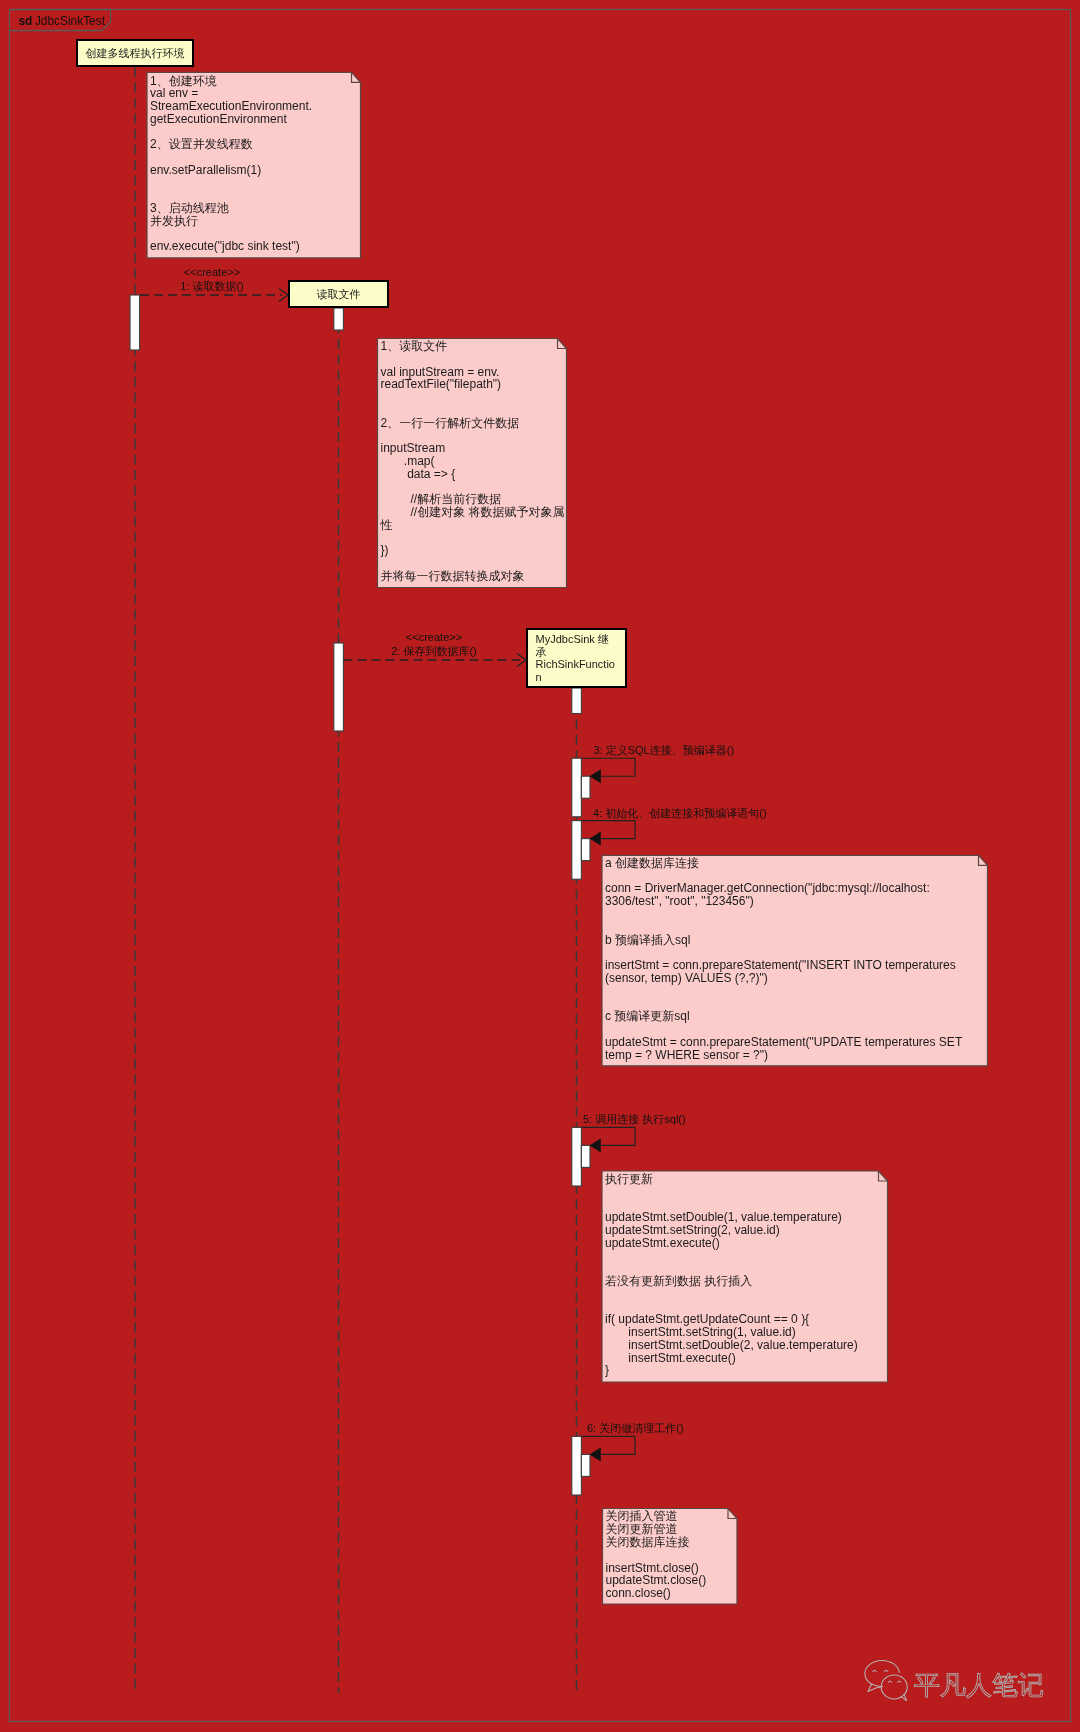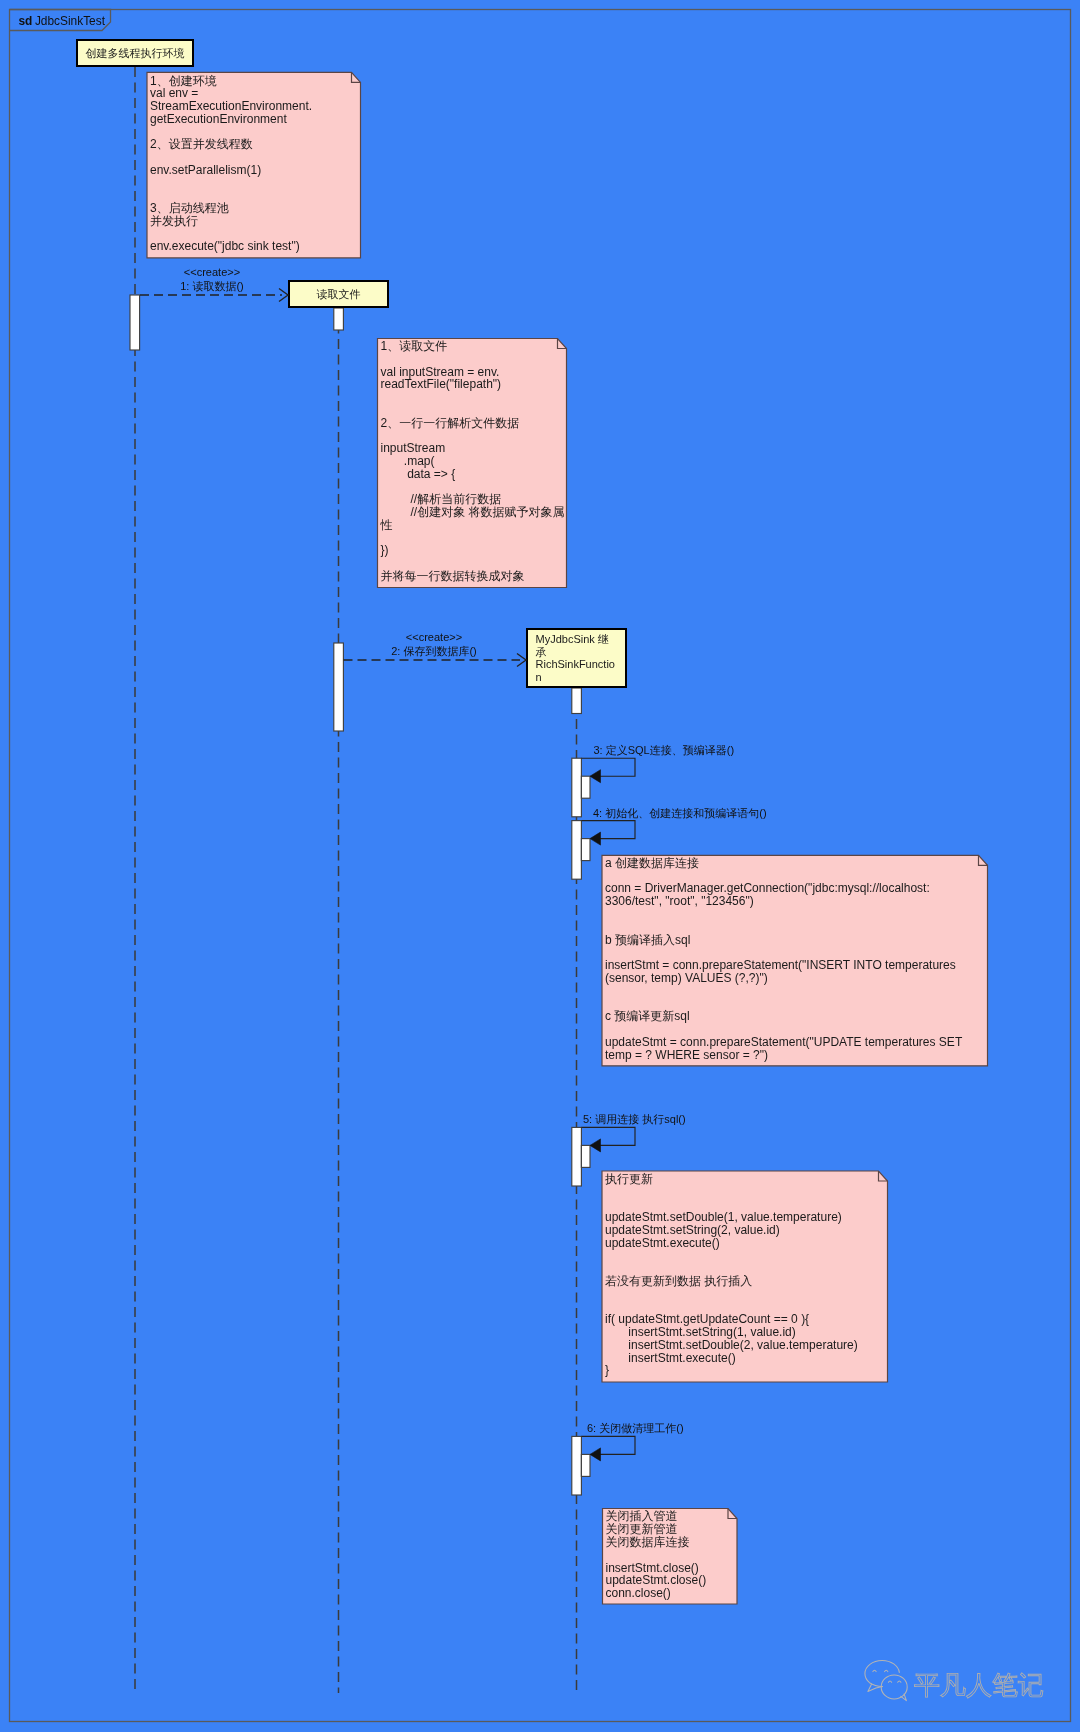--- a/index.html
+++ b/index.html
@@ -1,18 +1,18 @@
 <!DOCTYPE html>
 <html><head>
 <meta charset="utf-8">
 <title>JdbcSinkTest</title>
 <style>
   html,body{margin:0;padding:0;background:#ffffff;}
   body{width:1080px;height:1732px;overflow:hidden;font-family:"Liberation Sans",sans-serif;}
-  #stage{position:relative;width:1080px;height:1732px;background:#3b82f6;}
+  #stage{position:relative;width:1080px;height:1732px;background:#b91c1c;}
   svg#diagram{position:absolute;left:0;top:0;display:block;}
   text{font-family:"Liberation Sans",sans-serif;}
   .nt{font-size:12px;fill:#1a1a1a;white-space:pre;}
   .objt{font-size:11px;fill:#1a1a1a;}
   .msgt{font-size:11px;fill:#111;}
   .frm{font-size:11.9px;fill:#111;}
   .wm{font-size:26px;fill:none;stroke:#aeaeae;stroke-width:0.9;}
   .frmb{font-weight:bold;}
 </style>
 </head>

